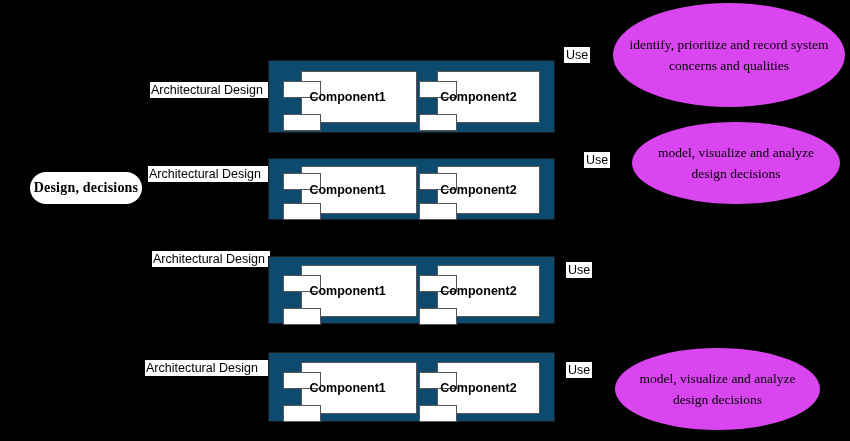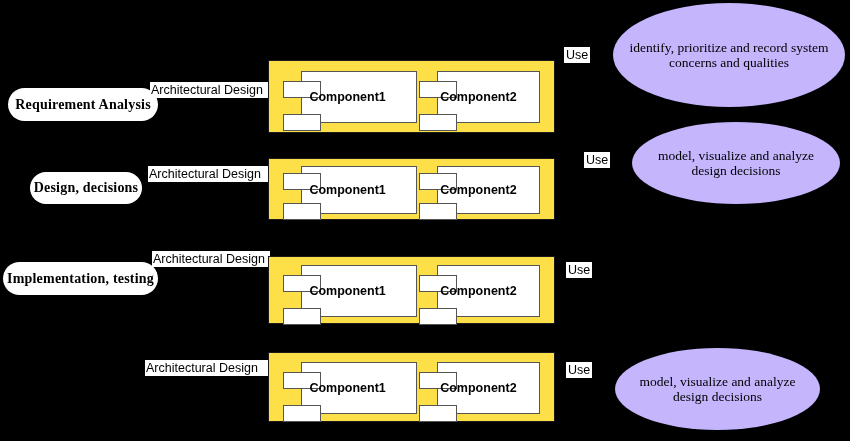--- a/index.html
+++ b/index.html
@@ -44,21 +44,21 @@
     padding: 0 1px;
     white-space: nowrap;
     overflow: hidden;
     box-sizing: content-box;
     z-index: 2;
   }
 
   
   .comp-panel {
     position: absolute;
-    background: #fde047;
+    background: #0c4a6e;
     border: 1px solid #1a1a1a;
     box-sizing: border-box;
     z-index: 3;
   }
   .uml-component {
     position: absolute;
     box-sizing: border-box;
     border: 1px solid #555555;
     background: #ffffff;
   }
@@ -95,45 +95,42 @@
     height: 16px;
     padding: 0 2px;
     white-space: nowrap;
     box-sizing: content-box;
     z-index: 2;
   }
 
   
   .purpose-ellipse {
     position: absolute;
-    background: #c4b5fd;
+    background: #d946ef;
     border-radius: 50%;
     display: flex;
     align-items: center;
     justify-content: center;
     text-align: center;
     color: #000000;
     font-family: "Liberation Serif", serif;
     font-size: 13.5px;
-    line-height: 15px;
+    line-height: 21px;
     box-sizing: border-box;
   }
   .purpose-ellipse .ell-text {
     display: block;
     padding: 0 14px;
   }
 </style>
 </head>
 <body>
 
 <div id="canvas">
 
-  <div class="phase-pill" style="left:8px; top:88px; width:150px; height:33px; font-size:14px;">
-    <span>Requirement Analysis</span>
-  </div>
 
   <div class="arch-label" style="left:150px; top:82px; width:118px;">
     <span>Architectural Design</span>
   </div>
 
   <div class="comp-panel" style="left:268px; top:60px; width:287px; height:73px;">
     <div class="uml-component" style="left:32px; top:10px; width:116px; height:52px;">
       <span class="uml-port top"></span>
       <span class="uml-port bottom"></span>
       <span class="comp-name">Component1</span>
@@ -175,23 +172,20 @@
   </div>
 
   <div class="use-label" style="left:584px; top:152px;">
     <span>Use</span>
   </div>
 
   <div class="purpose-ellipse" style="left:632px; top:122px; width:208px; height:82px;">
     <span class="ell-text">model, visualize and analyze design decisions</span>
   </div>
 
-  <div class="phase-pill" style="left:3px; top:262px; width:155px; height:33px; font-size:14px;">
-    <span>Implementation, testing</span>
-  </div>
 
   <div class="arch-label" style="left:152px; top:251px; width:116px;">
     <span>Architectural Design</span>
   </div>
 
   <div class="comp-panel" style="left:268px; top:256px; width:287px; height:68px;">
     <div class="uml-component" style="left:32px; top:8px; width:116px; height:52px;">
       <span class="uml-port top"></span>
       <span class="uml-port bottom"></span>
       <span class="comp-name">Component1</span>

